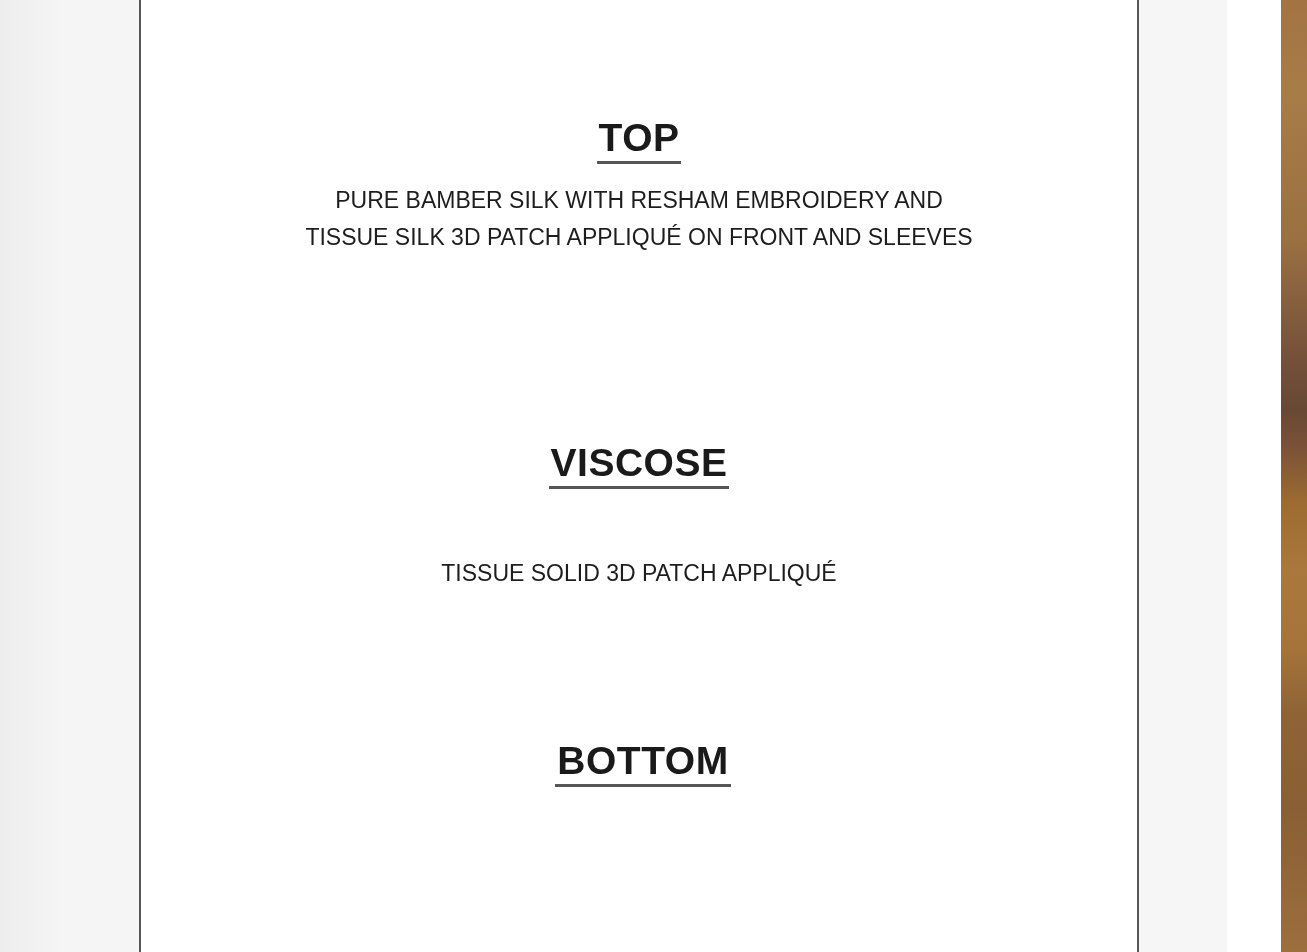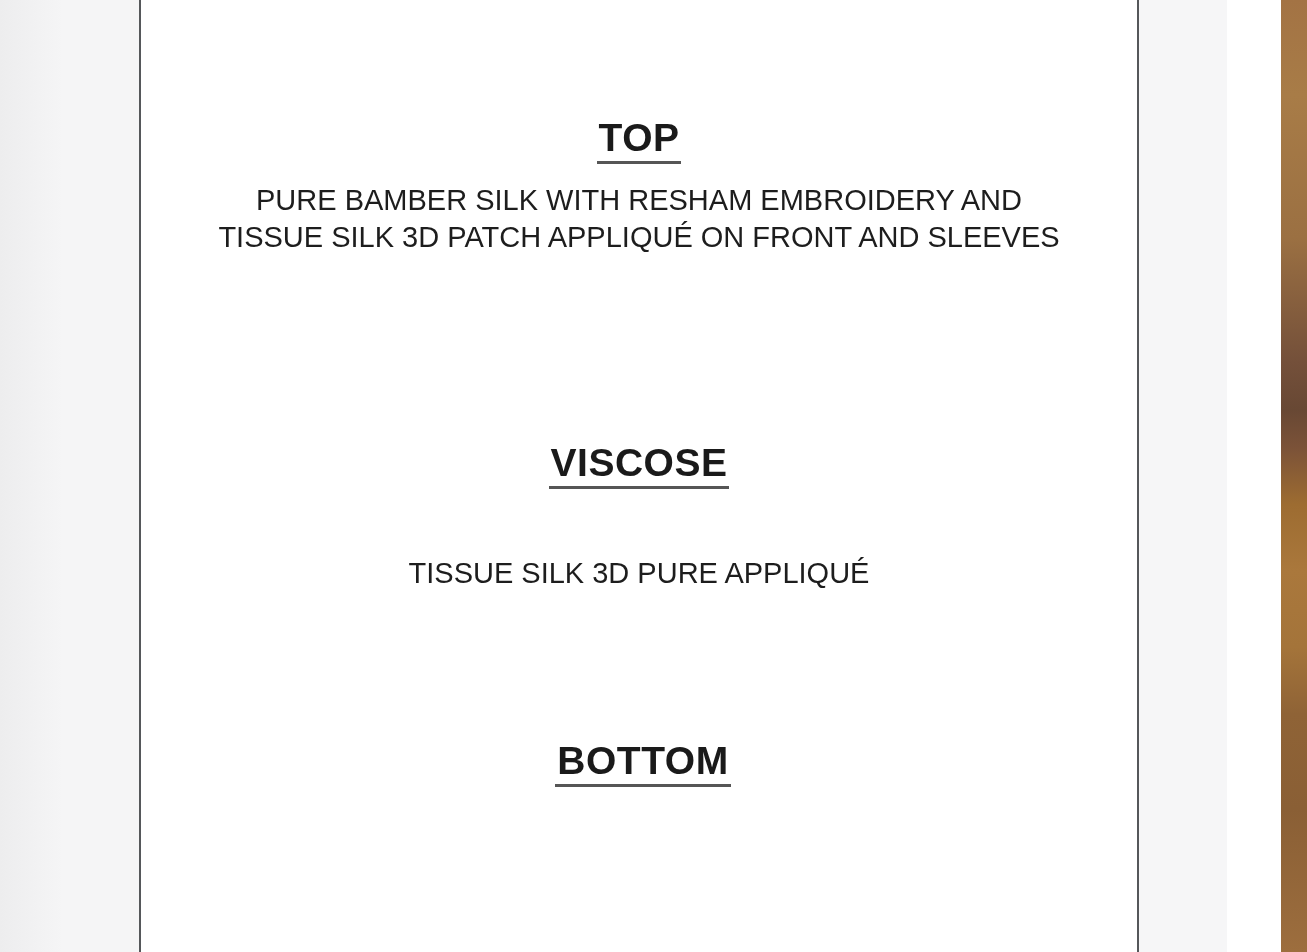--- a/index.html
+++ b/index.html
@@ -45,21 +45,21 @@
     color: var(--heading_text, #1a1a1a);
     letter-spacing: 0.5px;
     border-bottom: 3px solid var(--underline, #565656);
     padding: 0 2px;
   }
   .body-text {
     position: absolute;
     left: 0; right: 0;
     margin: 0;
     text-align: center;
-    font-size: 29px;
+    font-size: 23px;
     line-height: 37px;
     font-weight: 400;
     color: var(--body_text, #1d1d1d);
     letter-spacing: 0px;
   }
   .sec-top-heading    { top: 116px; }
   .sec-top-body       { top: 182px; }
   .sec-dupatta-heading{ top: 441px; }
   .sec-dupatta-body   { top: 518px; }
   .sec-bottom-heading { top: 739px; padding-left: 8px; }
@@ -112,21 +112,21 @@
     <p class="body-text sec-top-body">
       <span>PURE BAMBER SILK WITH RESHAM EMBROIDERY AND</span><br>
       <span>TISSUE SILK 3D PATCH APPLIQUÉ ON FRONT AND SLEEVES</span>
     </p>
 
     <div class="section sec-dupatta-heading">
       <span class="heading">VISCOSE</span>
     </div>
     <p class="body-text sec-dupatta-body">
       <br>
-      <span>TISSUE SILK 3D PURE APPLIQUÉ</span>
+      <span>TISSUE SOLID 3D PATCH APPLIQUÉ</span>
     </p>
 
     <div class="section sec-bottom-heading">
       <span class="heading">BOTTOM</span>
     </div>
 
   </div>
 
   <div class="right-gutter"></div>
   <div class="white-gap"></div>

